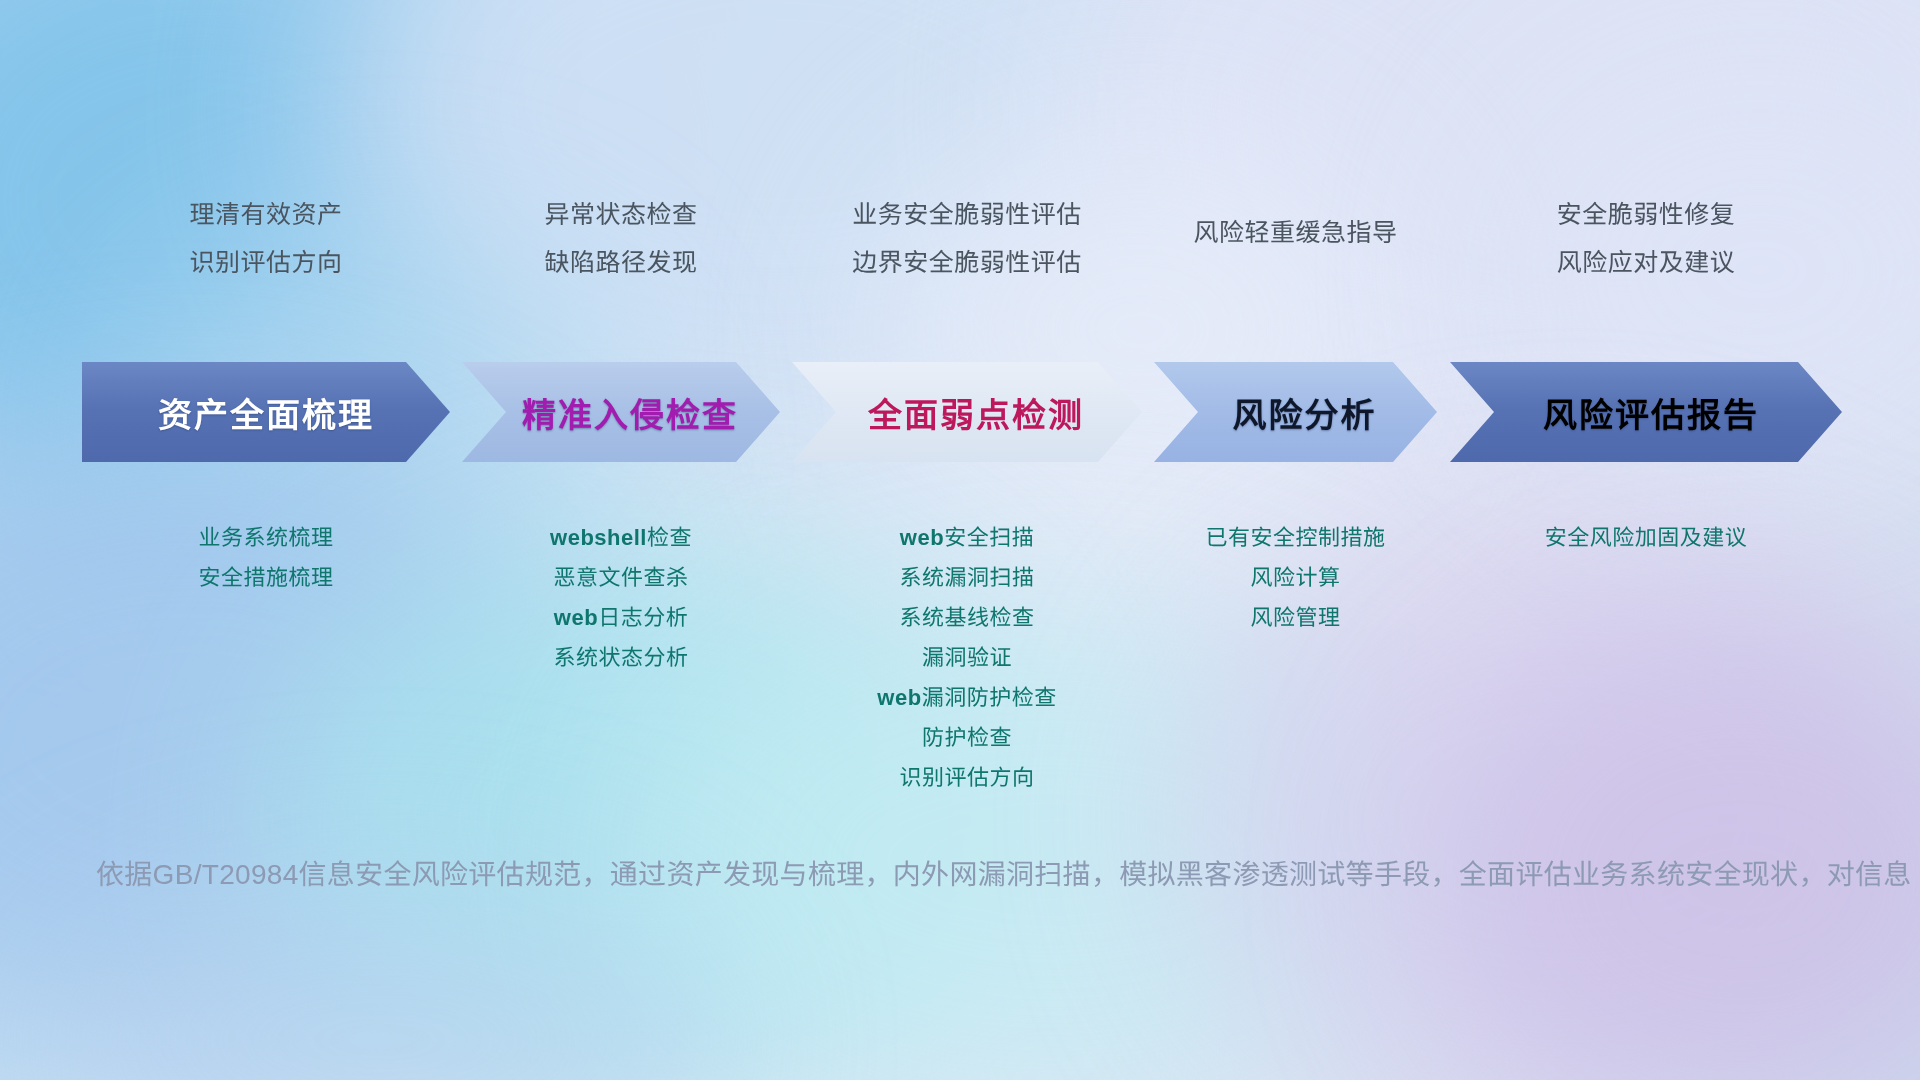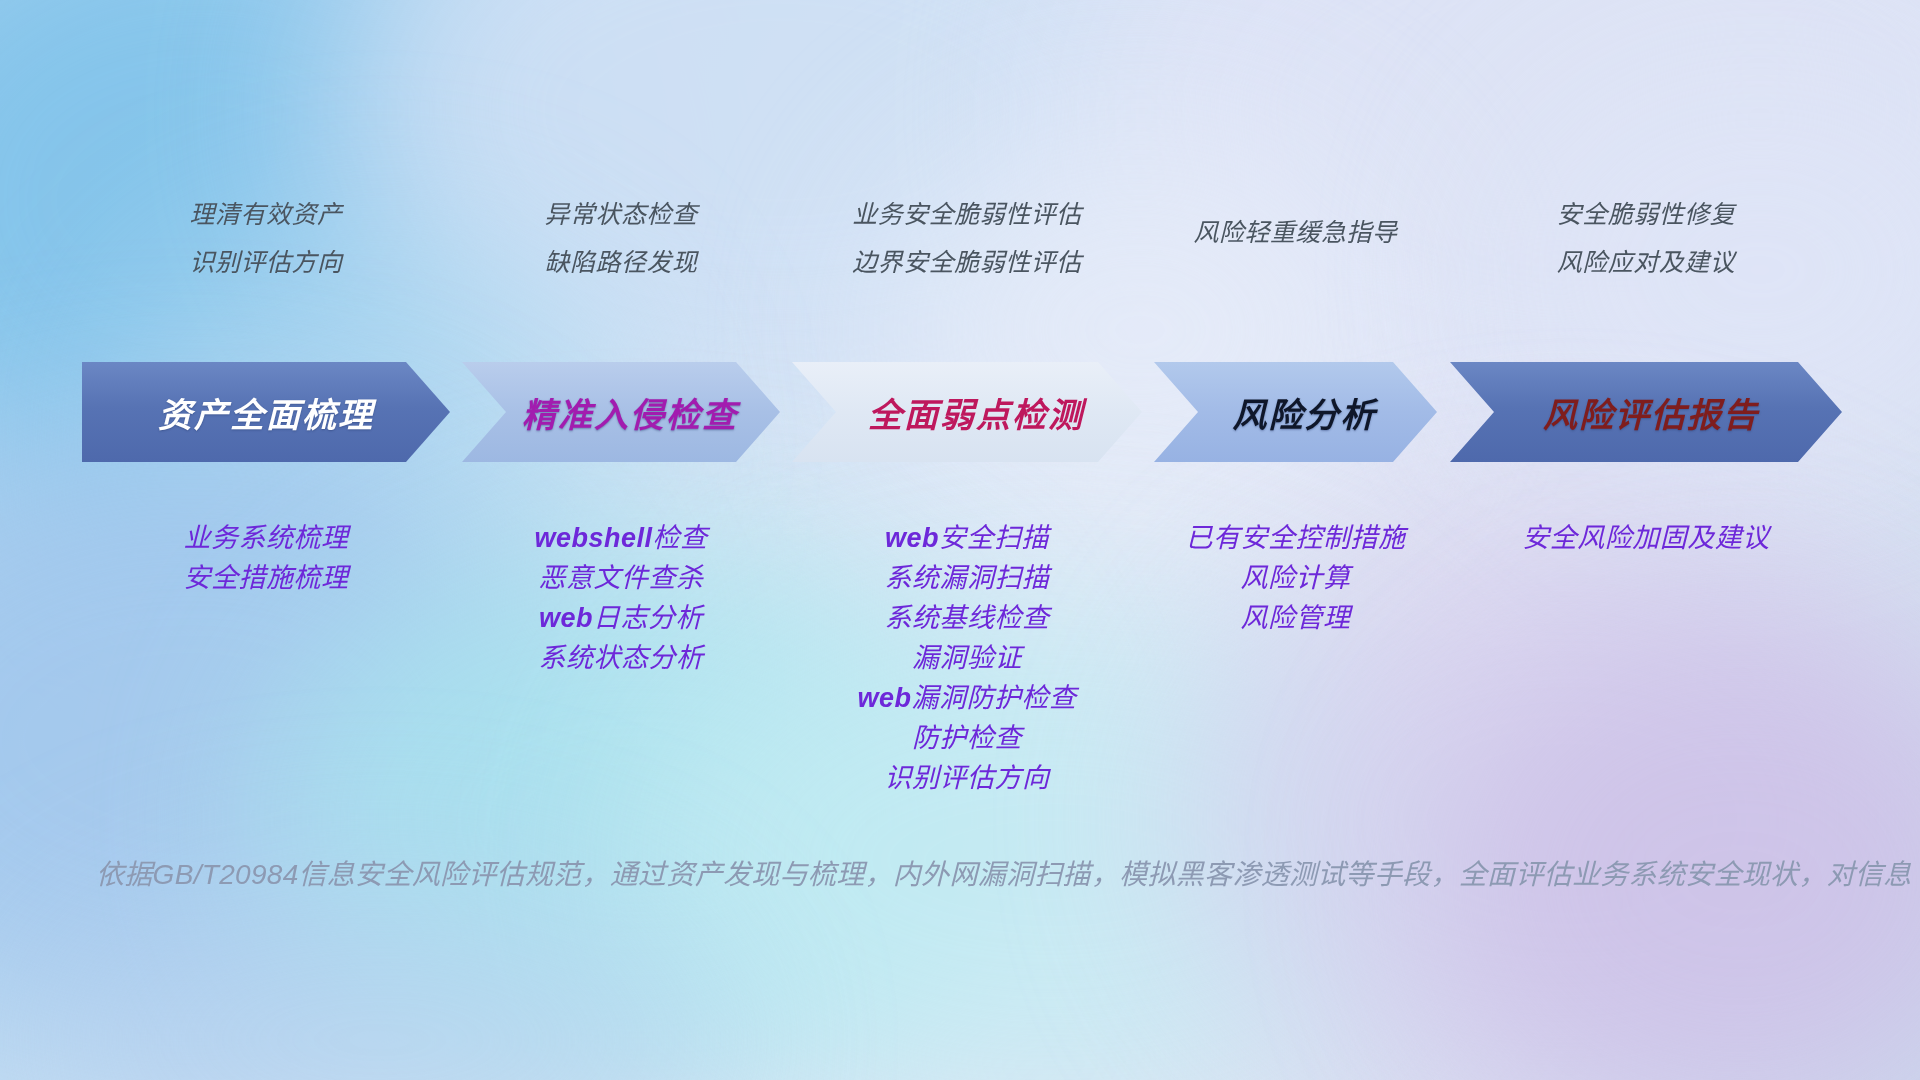--- a/index.html
+++ b/index.html
@@ -25,21 +25,21 @@
   .b5{left:260px;top:540px;width:760px;height:560px;background:#a9e4ee;opacity:.82;}
   .b6{left:640px;top:600px;width:820px;height:520px;background:#c4ecf3;opacity:.78;}
   .b7{left:1180px;top:520px;width:780px;height:600px;background:#d7cfee;opacity:.7;}
   .b8{left:1430px;top:620px;width:620px;height:520px;background:#c8b8e4;opacity:.55;}
   .b9{left:880px;top:120px;width:520px;height:420px;background:#e6ecf9;opacity:.8;}
   .b10{left:120px;top:240px;width:520px;height:380px;background:#bfe0f3;opacity:.6;}
   .b11{left:1500px;top:60px;width:520px;height:420px;background:#dfe5f7;opacity:.85;}
   .b12{left:40px;top:880px;width:680px;height:320px;background:#b5d2ef;opacity:.6;}
 
   
-  #content{position:absolute;inset:0;font-style:italic;}
+  #content{position:absolute;inset:0;}
 
   .col{position:absolute;text-align:center;}
 
   .pre-line{
     font-size:25px;color:#4a5560;letter-spacing:.5px;
     line-height:48px;white-space:nowrap;
   }
 
   
   #band{position:absolute;left:82px;top:362px;width:1760px;height:100px;}
@@ -50,21 +50,21 @@
   }
   .chev .lbl{
     font-size:34px;font-weight:bold;letter-spacing:2px;white-space:nowrap;
     position:relative;z-index:3;
   }
   .chev-shape{position:absolute;inset:0;}
   .chev-shape .body{position:absolute;inset:0;}
 
   
   .post-line{
-    font-size:27px;color:#6d28d9;letter-spacing:.5px;
+    font-size:22px;color:#0f766e;letter-spacing:.5px;
     line-height:40px;white-space:nowrap;
   }
   .post-line b{font-weight:bold;}
 
   
   #footer{
     position:absolute;left:96px;top:857px;width:1720px;
     font-size:28px;line-height:35px;color:#8d9ab3;letter-spacing:.3px;
   }
   #footer div{white-space:nowrap;}
@@ -134,21 +134,21 @@
       <div class="chev" style="left: 1072px; width: 283px;">
         <div class="chev-shape">
           <div class="body" style="background: linear-gradient(rgb(178, 201, 236) 0%, rgb(162, 187, 231) 50%, rgb(151, 178, 227) 100%); clip-path: polygon(0px 0px, calc(100% - 44px) 0px, 100% 50%, calc(100% - 44px) 100%, 0px 100%, 44px 50%);"></div>
         </div>
         <span class="lbl" style="color: #0f172a; text-shadow: rgba(40, 60, 110, 0.45) 0px 1px 2px; margin-left: 18px;">风险分析</span>
       </div>
       <div class="chev" style="left: 1368px; width: 392px;">
         <div class="chev-shape">
           <div class="body" style="background: linear-gradient(rgb(107, 135, 196) 0%, rgb(87, 115, 180) 45%, rgb(78, 105, 172) 100%); clip-path: polygon(0px 0px, calc(100% - 44px) 0px, 100% 50%, calc(100% - 44px) 100%, 0px 100%, 44px 50%);"></div>
         </div>
-        <span class="lbl" style="color: #7f1d1d; text-shadow: rgba(40, 60, 110, 0.45) 0px 1px 2px; margin-left: 10px;">风险评估报告</span>
+        <span class="lbl" style="color: #000000; text-shadow: rgba(40, 60, 110, 0.45) 0px 1px 2px; margin-left: 10px;">风险评估报告</span>
       </div>
     </div>
 
   <div id="post-cols">
       <div class="col" style="width: 430px; left: 51px; top: 518px;">
         <div class="post-line">业务系统梳理</div>
         <div class="post-line">安全措施梳理</div>
       </div>
       <div class="col" style="width: 430px; left: 406px; top: 518px;">
         <div class="post-line"><b>webshell</b>检查</div>

